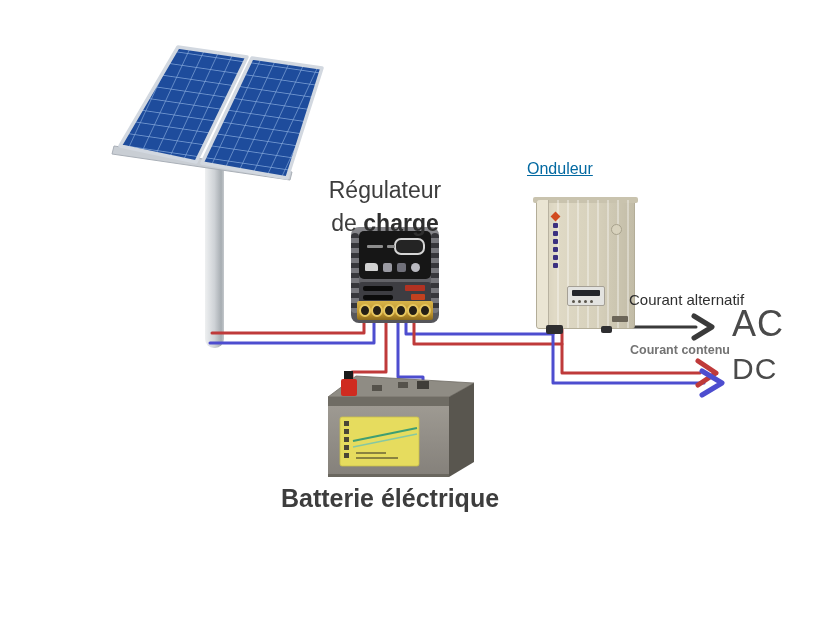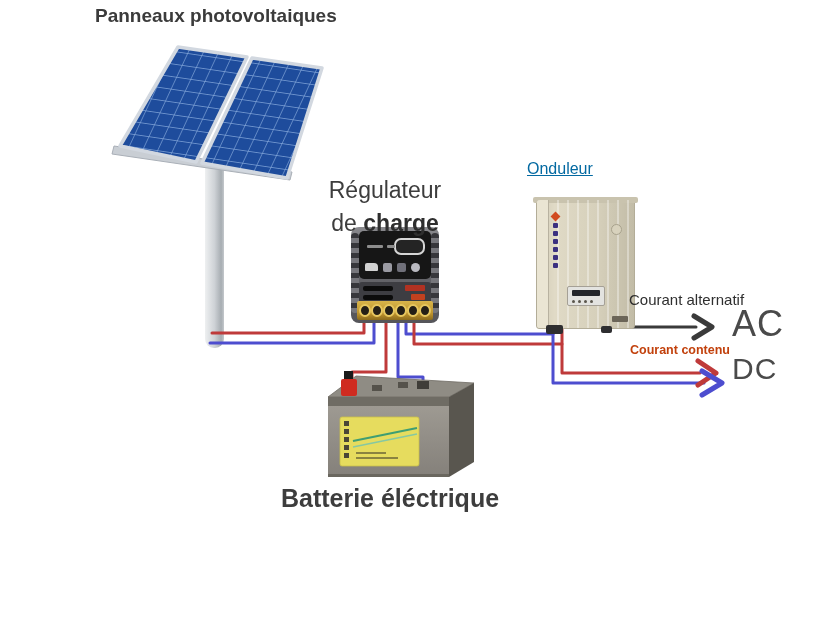--- a/index.html
+++ b/index.html
@@ -12,21 +12,21 @@
 
   
   .title-panels{left:95px;top:5px;font-size:19px;font-weight:700;color:#3b3b3b;}
   .lbl-regulator{left:305px;top:158px;width:160px;text-align:center;font-size:23px;line-height:33px;color:#3d3d3d;white-space:normal;margin-top:16px;}
   .lbl-regulator .bold{font-weight:700;color:#2e2e2e;}
   .lbl-regulator .pre{margin-right:0.28em;}
   .lbl-inverter{left:527px;top:160px;font-size:16px;color:#0369a1;text-decoration:underline;}
   .lbl-battery{left:270px;top:484px;width:240px;text-align:center;font-size:25px;font-weight:700;color:#3d3d3d;}
   .lbl-ac-caption{left:629px;top:291px;font-size:15px;font-weight:400;color:#2f2f2f;}
   .lbl-ac{left:732px;top:303px;font-size:36px;color:#4a4a4a;letter-spacing:1px;}
-  .lbl-dc-caption{left:630px;top:343px;font-size:12.5px;font-weight:700;color:#c2410c;}
+  .lbl-dc-caption{left:630px;top:343px;font-size:12.5px;font-weight:700;color:#737373;}
   .lbl-dc{left:732px;top:352px;font-size:30px;color:#4a4a4a;letter-spacing:1px;}
 
   
   .regulator{left:351px;top:227px;width:88px;height:96px;border-radius:8px;
     background:linear-gradient(180deg,#8a8a8e 0%,#6b6b70 30%,#55555a 100%);}
   .reg-rib{position:absolute;top:6px;bottom:10px;width:8px;
     background:repeating-linear-gradient(180deg,#37373b 0 5px,#77777c 5px 10px);border-radius:4px;}
   .reg-rib.l{left:0;} .reg-rib.r{right:0;}
   .reg-face{position:absolute;left:8px;right:8px;top:4px;height:48px;background:#161616;border-radius:5px;}
   .reg-display{position:absolute;right:6px;top:7px;width:27px;height:13px;border:2px solid #d6d6d6;border-radius:7px;background:#242424;}
@@ -195,21 +195,20 @@
           <i></i>
           <i></i>
           <i></i>
         </div>
     </div>
     <div class="inv-chip"></div>
     <div class="inv-foot f1"></div>
     <div class="inv-foot f2"></div>
   </div>
 
-  <div class="lbl title-panels">Panneaux photovoltaiques</div>
 
   <div class="lbl lbl-regulator">
     <div>Régulateur</div>
     <div><span class="pre">de</span><span class="bold">charge</span></div>
   </div>
 
   <div class="lbl lbl-inverter">Onduleur</div>
   <div class="lbl lbl-battery">Batterie éléctrique</div>
 
   <div class="lbl lbl-ac-caption">Courant alternatif</div>

